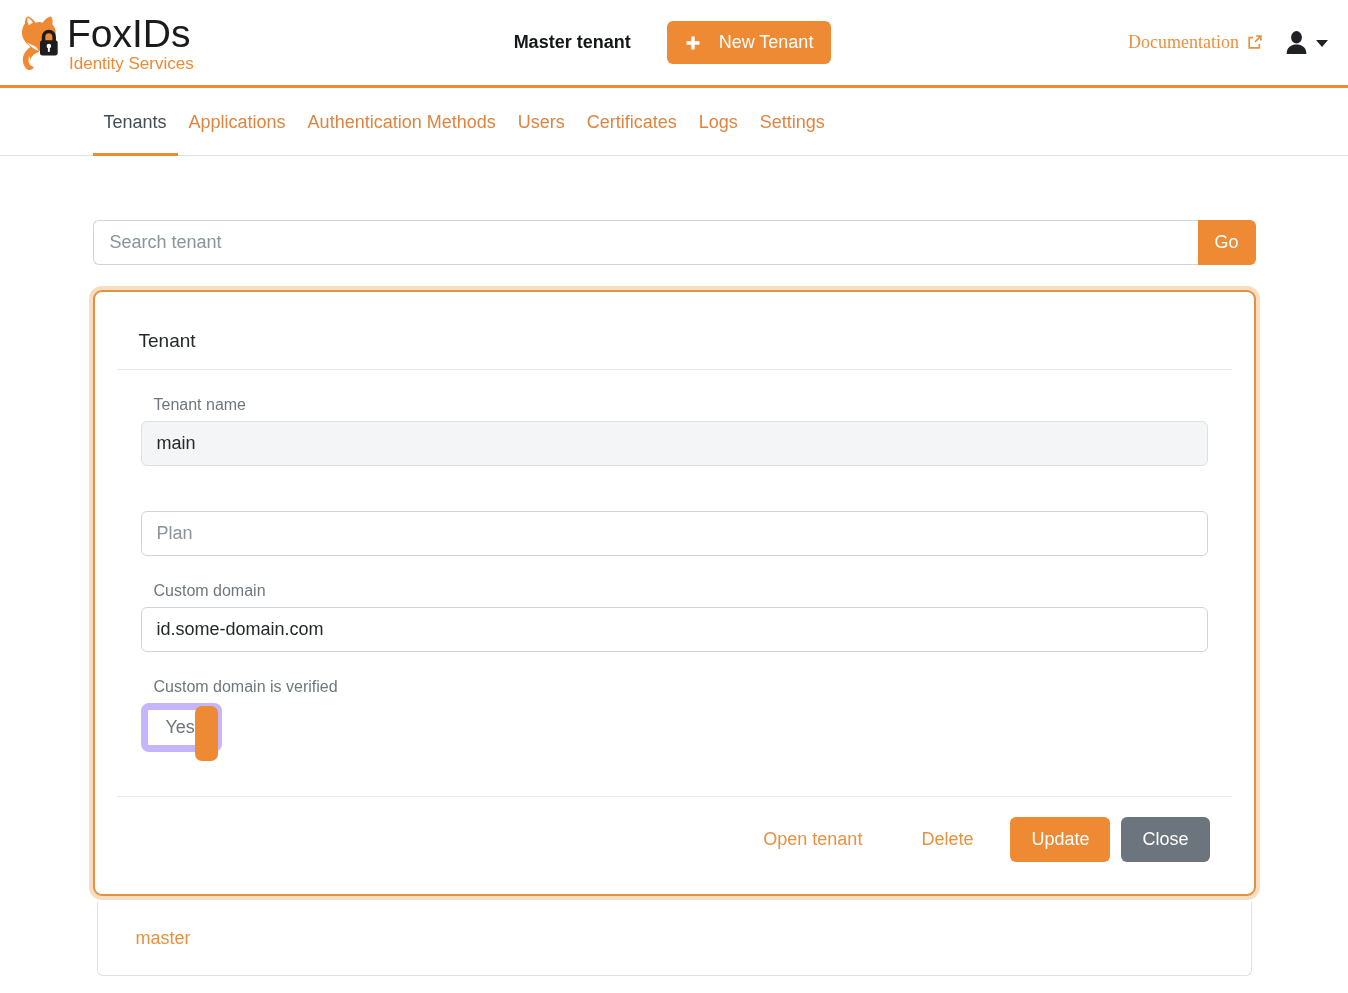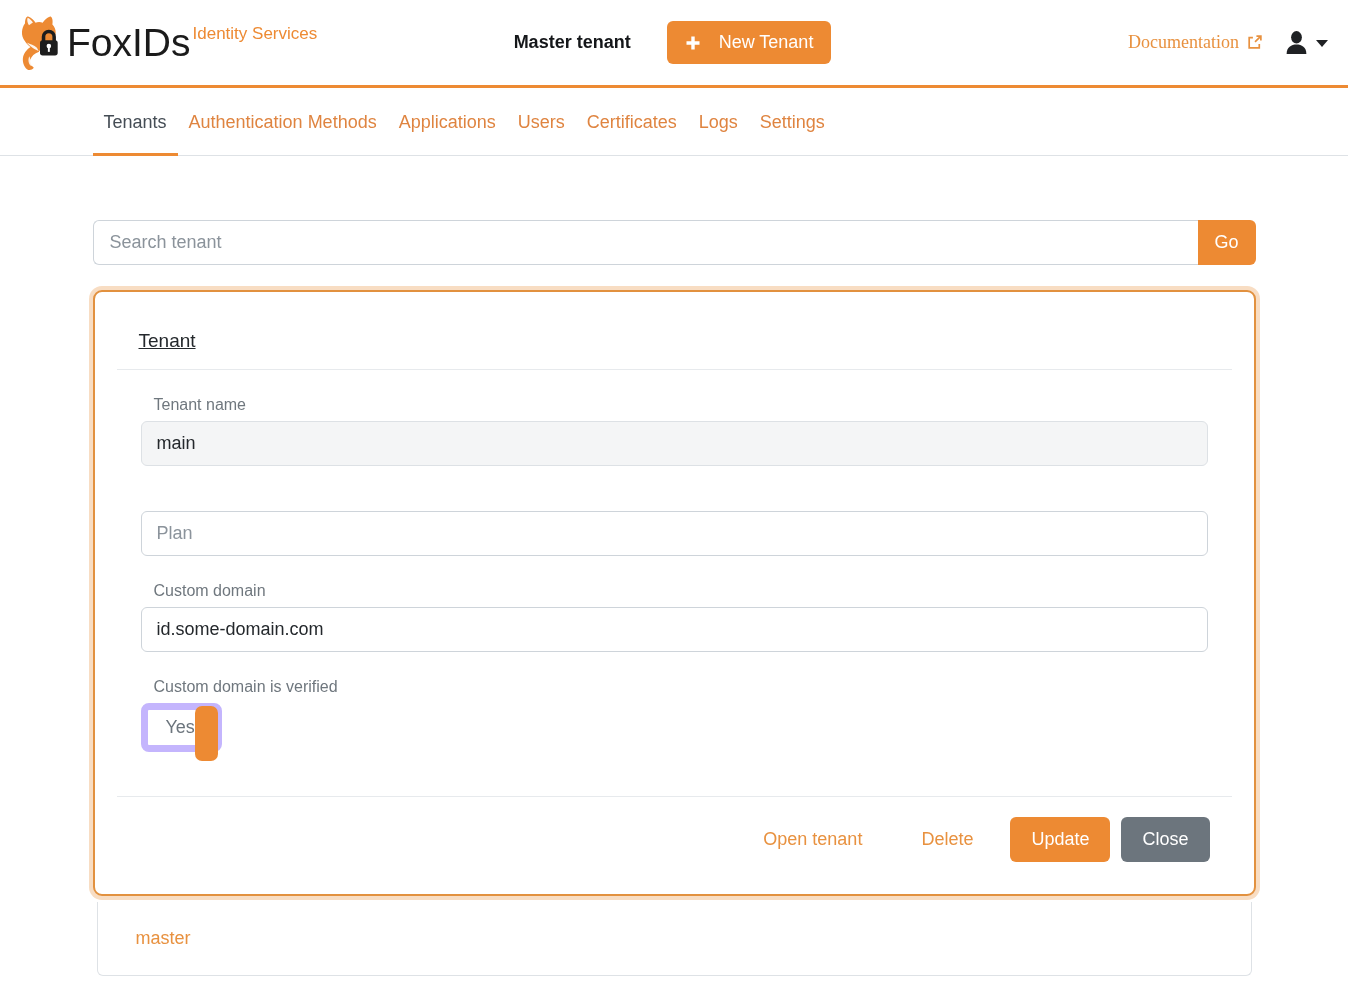--- a/index.html
+++ b/index.html
@@ -14,21 +14,21 @@
   
   .header {
     height: 88px;
     display: flex; align-items: center;
     padding: 0 20px 0 17px;
     border-bottom: 3px solid #ed8a33;
     background: #fff;
   }
   .header-left { flex: 1; display: flex; align-items: center; gap: 4px; }
   .logo-svg { width: 46px; height: 64px; display: block; }
-  .brand-text { display: flex; flex-direction: row; line-height: 1; }
+  .brand-text { display: flex; flex-direction: column; line-height: 1; }
   .brand-title { font-size: 39px; font-weight: 400; color: #1b1b1b; letter-spacing: 0px; }
   .brand-subtitle { font-size: 17px; color: #ed8a33; margin-top: 2px; padding-left: 2px; }
 
   .header-center { display: flex; align-items: center; gap: 36px; }
   .master-tenant-label { font-size: 18px; font-weight: 700; color: #15171a; }
   .new-tenant-btn {
     background: #ed8a33; color: #fff; border: none; border-radius: 6px;
     font-size: 18px; font-family: inherit;
     padding: 11px 18px; display: flex; align-items: center; gap: 18px;
     cursor: pointer;
@@ -80,21 +80,21 @@
 
   
   .tenant-card {
     margin-top: 25px;
     background: #fff;
     border: 2px solid #e2913f;
     border-radius: 9px;
     box-shadow: 0 0 0 4px #f8ddc3;
     position: relative;
   }
-  .card-title { font-size: 19px; color: #24282c; margin: 38px 44px 0 44px; text-decoration: underline; }
+  .card-title { font-size: 19px; color: #24282c; margin: 38px 44px 0 44px; }
   .card-hr { border: none; border-top: 1px solid #e7eaed; margin: 17px 22px 0 22px; }
   .form-area { padding: 0 46px; }
   .form-label { display: block; font-size: 16px; color: #6f777e; margin: 26px 0 7px 13px; }
   .form-input {
     display: block; width: 100%; height: 45px;
     border: 1px solid #ced4da; border-radius: 6px;
     padding: 0 15px; font-size: 18px; font-family: inherit; color: #24282c;
     background: #fff; outline: none;
   }
   .form-input.readonly { background: #f4f5f6; border-color: #dde1e5; }
@@ -186,22 +186,22 @@
         <path d="M3.5 24 C3.5 17.5 8 15 13 15 C18 15 22.5 17.5 22.5 24 Z" fill="#1f2124"></path>
       </svg>
       <span class="caret-down"></span>
     </div>
   </div>
 </div>
 
 <div class="navbar">
   <div class="nav-inner">
     <a class="nav-link active">Tenants</a>
+    <a class="nav-link">Applications</a>
     <a class="nav-link">Authentication Methods</a>
-    <a class="nav-link">Applications</a>
     <a class="nav-link">Users</a>
     <a class="nav-link">Certificates</a>
     <a class="nav-link">Logs</a>
     <a class="nav-link">Settings</a>
   </div>
 </div>
 
 <div class="content">
 
   <div class="search-group">

